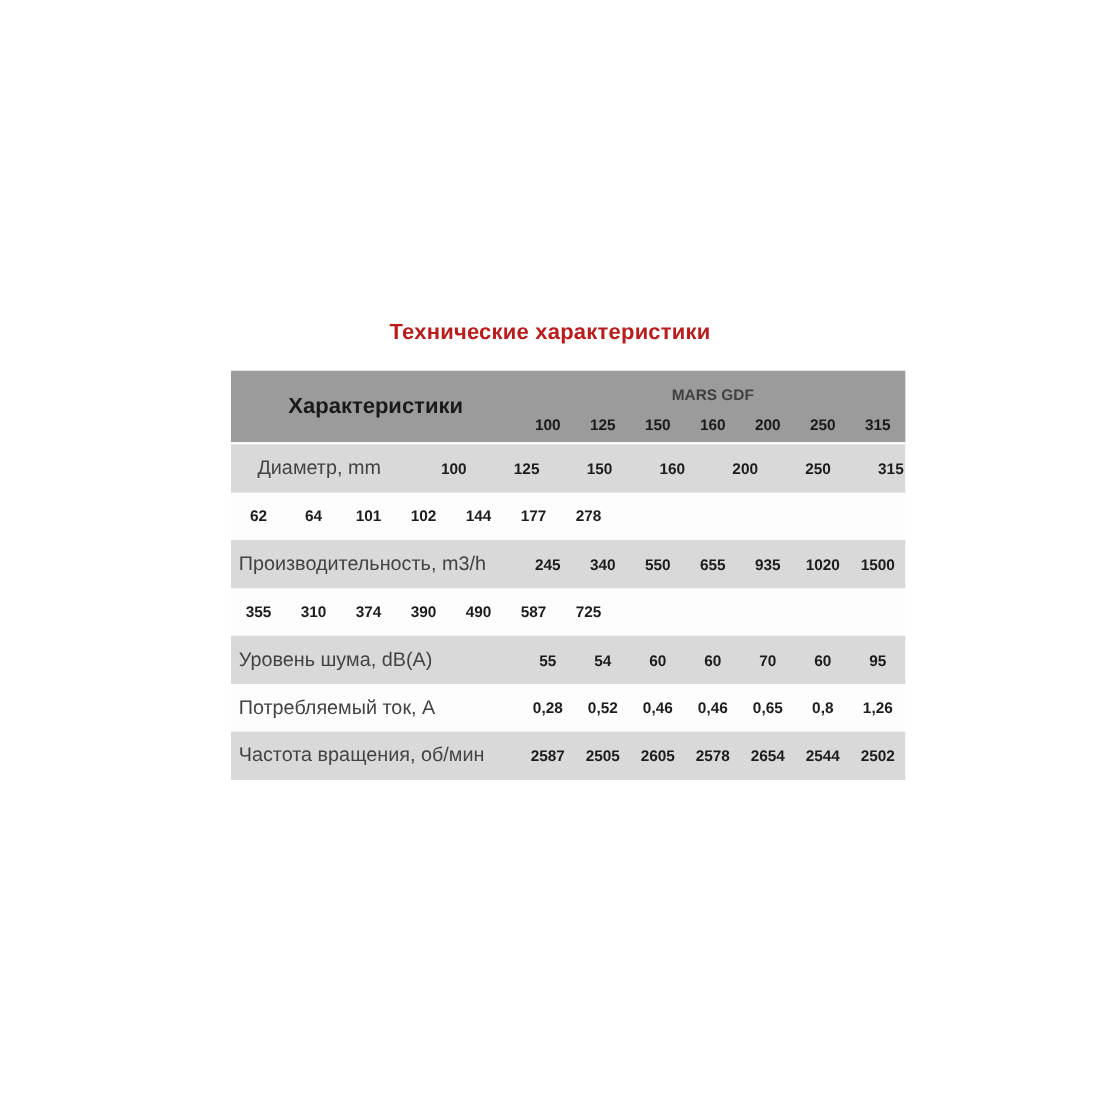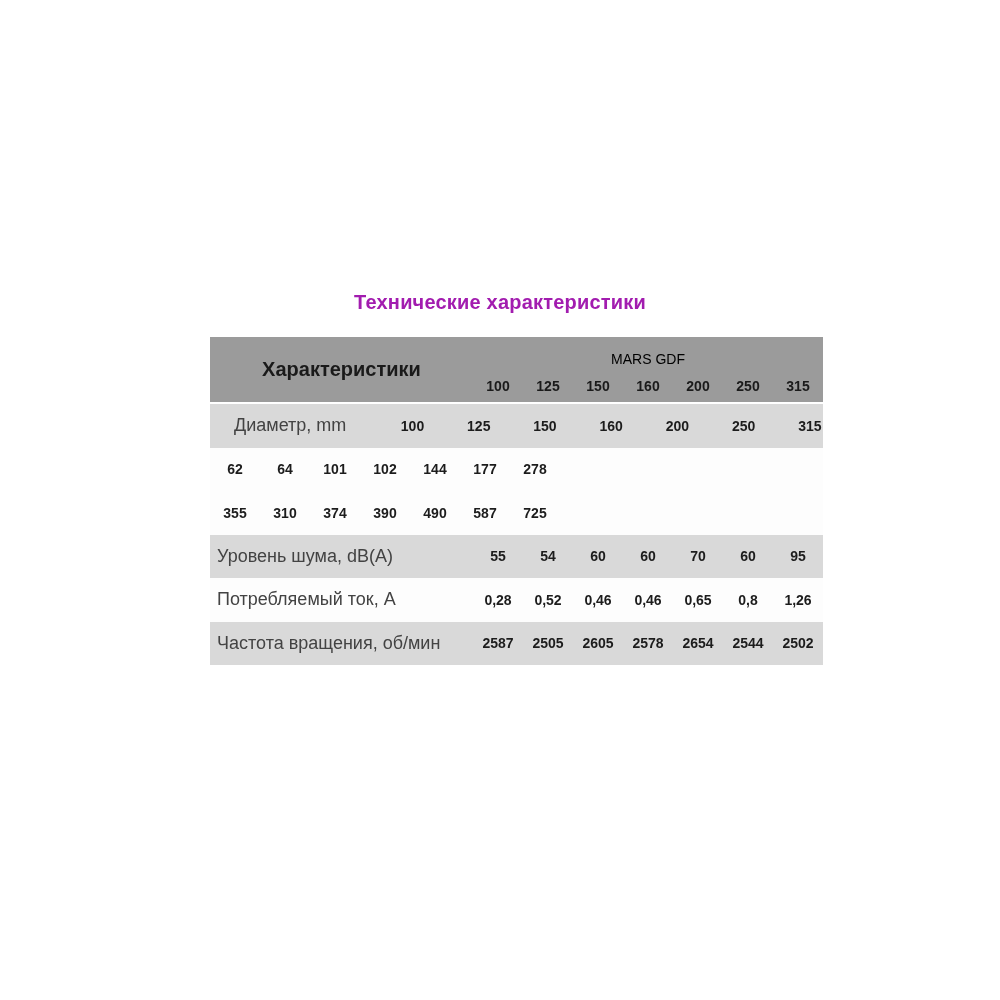--- a/index.html
+++ b/index.html
@@ -7,21 +7,21 @@
   body { font-family: "Liberation Sans", sans-serif; position: relative; }
 
   .page-title {
     position: absolute;
     top: 291px;
     left: 0;
     width: 1000px;
     text-align: center;
     font-size: 20px;
     font-weight: 700;
-    color: #a21caf;
+    color: #b91c1c;
     letter-spacing: 0.2px;
   }
 
   .spec-table {
     position: absolute;
     top: 337px;
     left: 193px;
     width: 613px;
     margin-left: 17px;
   }
@@ -45,22 +45,22 @@
     width: 350px;
     display: flex;
     flex-direction: column;
   }
   .group-label {
     height: 32px;
     display: flex;
     align-items: flex-end;
     justify-content: center;
     font-size: 14px;
-    font-weight: 400;
-    color: #000000;
+    font-weight: 700;
+    color: #404040;
     padding-bottom: 2px;
   }
   .header-cols {
     flex: 1;
     display: flex;
     align-items: center;
   }
   .header-cols .col-h {
     width: 50px;
     text-align: center;
@@ -137,20 +137,30 @@
       </div>
       <div class="row">
         <div class="cell">62</div>
         <div class="cell">64</div>
         <div class="cell">101</div>
         <div class="cell">102</div>
         <div class="cell">144</div>
         <div class="cell">177</div>
         <div class="cell">278</div>
       </div>
+      <div class="row alt">
+        <div class="row-label">Производительность, m3/h</div>
+        <div class="cell">245</div>
+        <div class="cell">340</div>
+        <div class="cell">550</div>
+        <div class="cell">655</div>
+        <div class="cell">935</div>
+        <div class="cell">1020</div>
+        <div class="cell">1500</div>
+      </div>
       <div class="row">
         <div class="cell">355</div>
         <div class="cell">310</div>
         <div class="cell">374</div>
         <div class="cell">390</div>
         <div class="cell">490</div>
         <div class="cell">587</div>
         <div class="cell">725</div>
       </div>
       <div class="row alt">

